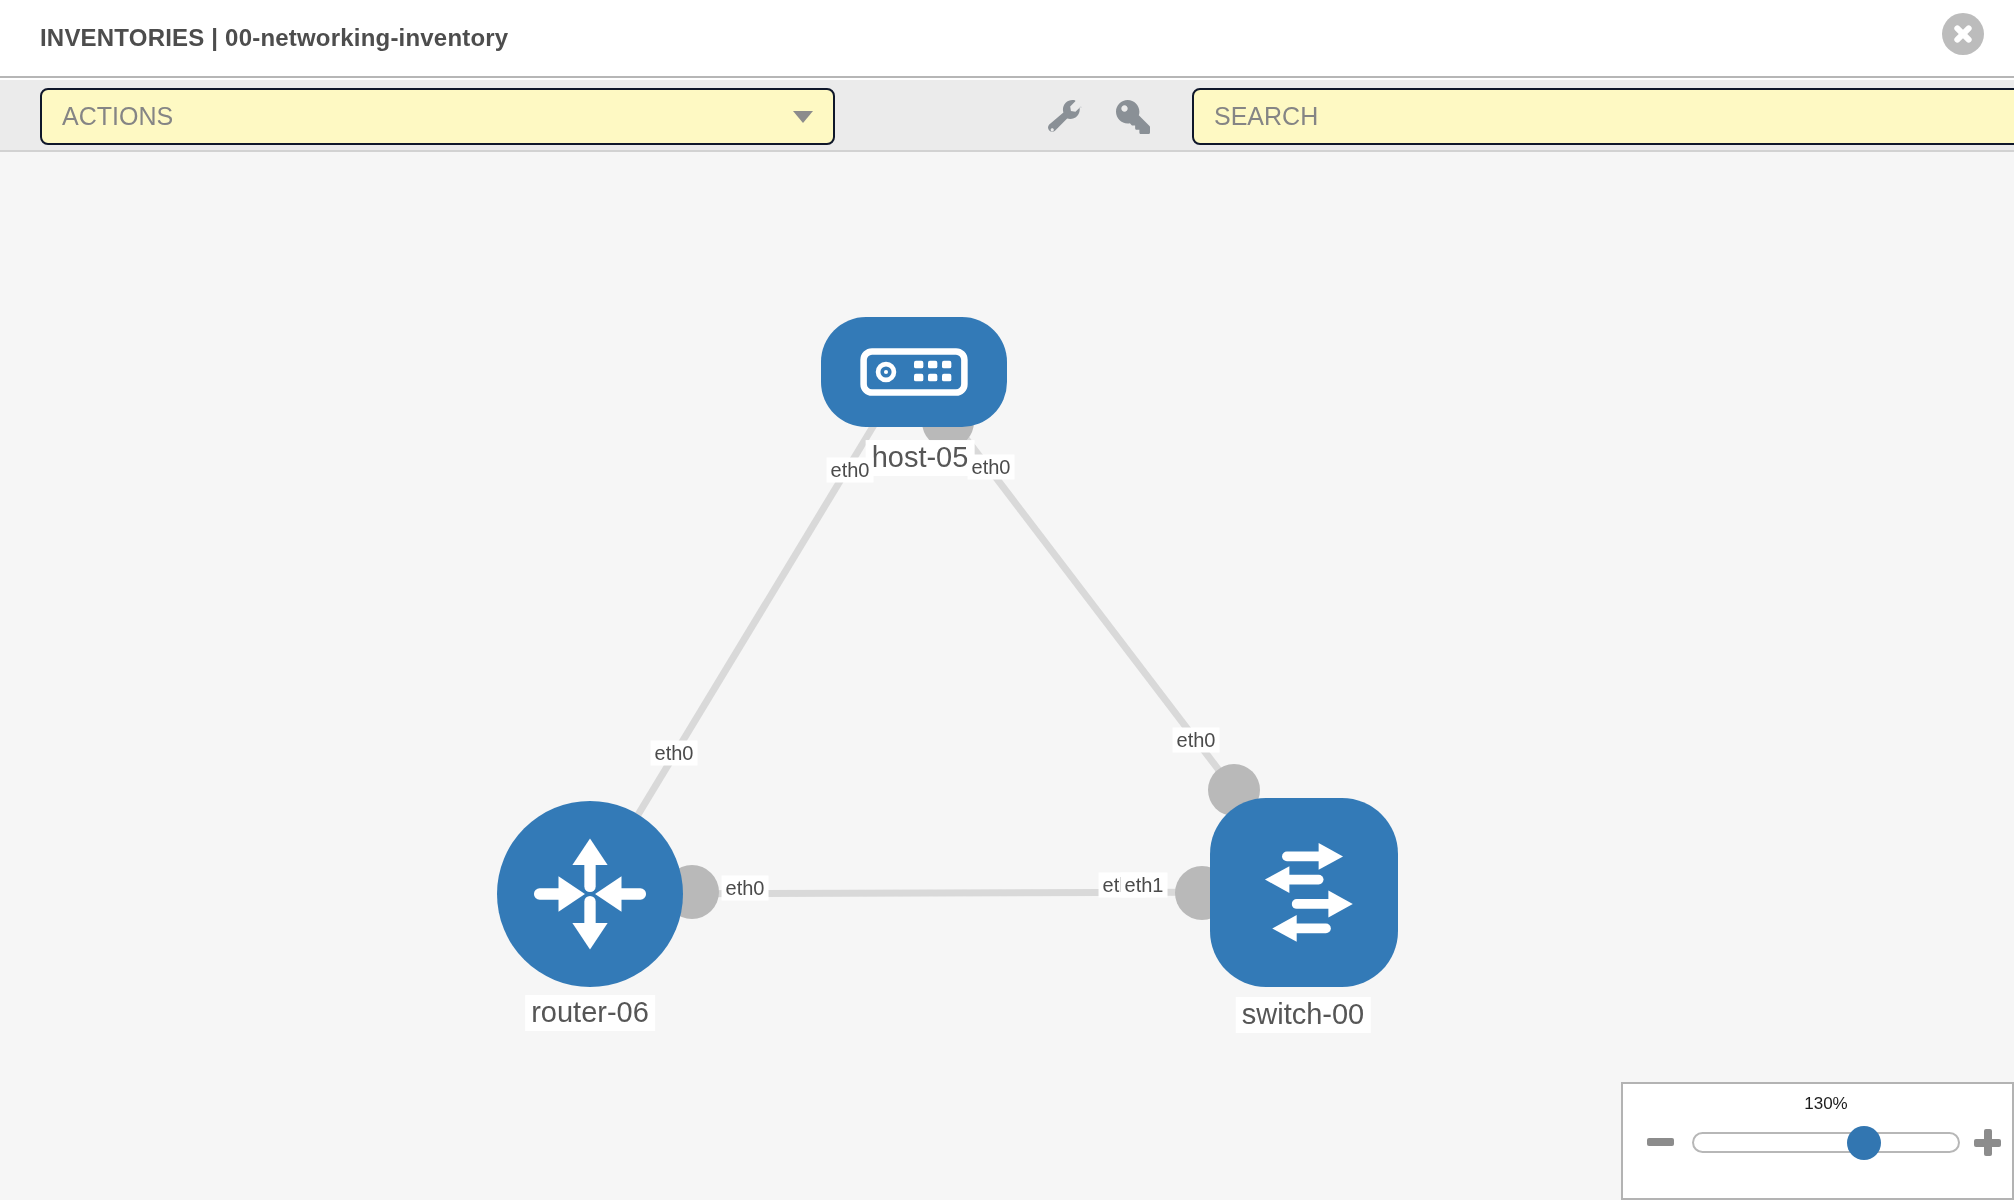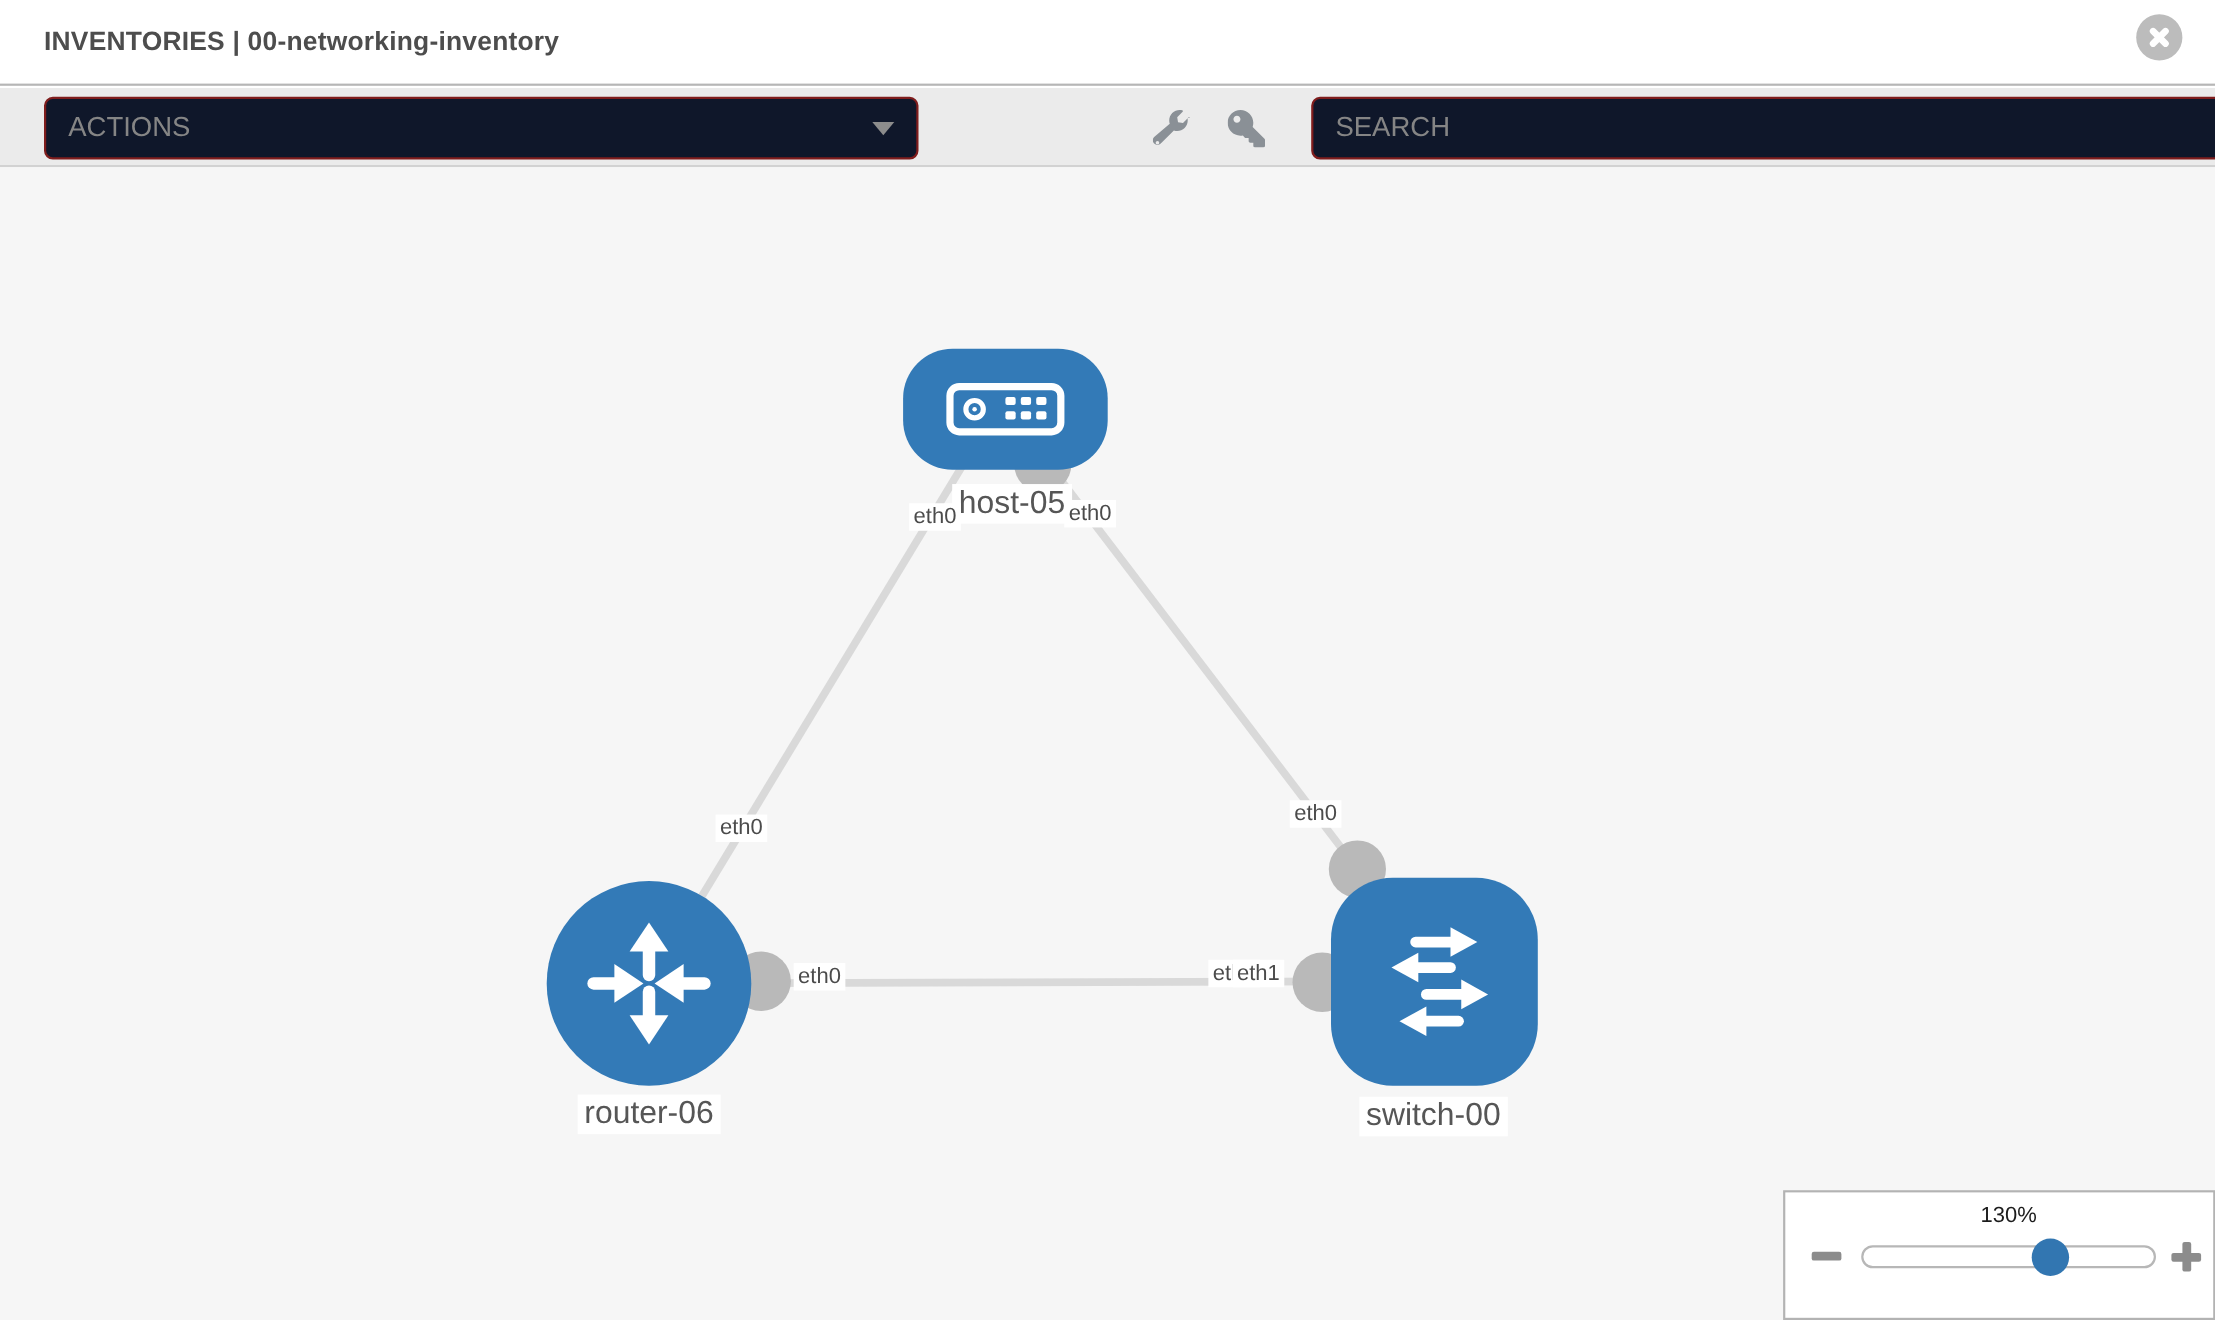--- a/index.html
+++ b/index.html
@@ -15,22 +15,22 @@
                 margin:0; font-size:24px; font-weight:bold; color:#4d4d4d; letter-spacing:0.2px; }
   .close-btn { position:absolute; right:30px; top:13px; width:42px; height:42px; cursor:pointer; }
   .x-circle { position:absolute; inset:0; border-radius:50%; background:#bcbcbc; }
   .x-circle i { position:absolute; left:50%; top:50%; width:22px; height:6px; background:#ffffff;
                 border-radius:3px; }
   .x-circle i.b1 { transform:translate(-50%,-50%) rotate(45deg); }
   .x-circle i.b2 { transform:translate(-50%,-50%) rotate(-45deg); }
   
   .toolbar { position:absolute; left:0; top:80px; width:2014px; height:72px; background:#ebebeb;
              border-bottom:2px solid #d2d2d2; }
-  .select-box { position:absolute; top:8px; height:57px; background:#0f172a;
-                border:2px solid #7f1d1d; border-radius:8px; display:flex; align-items:center;
+  .select-box { position:absolute; top:8px; height:57px; background:#fef9c3;
+                border:2px solid #0f172a; border-radius:8px; display:flex; align-items:center;
                 justify-content:space-between; padding:4px 20px; font-size:25px; color:#858585;
                 cursor:pointer; }
   .select-box.actions { left:40px;  width:795px; }
   .select-box.search  { left:1192px; width:884px; }
   .caret { width:0; height:0; border-left:10px solid transparent; border-right:10px solid transparent;
            border-top:12px solid #8c8c8c; }
   .tool-icon { position:absolute; top:18px; width:38px; height:38px; cursor:pointer;
                display:flex; align-items:center; justify-content:center; }
   .tool-icon.wrench { left:1046px; }
   .tool-icon.key    { left:1114px; }
@@ -41,21 +41,21 @@
   #topo-svg { position:absolute; left:0; top:0; }
   .node { position:absolute; display:flex; align-items:center; justify-content:center; cursor:pointer; }
   .node-label { position:absolute; transform:translate(-50%,-50%); background:#ffffff; color:#565656;
                 font-size:29px; line-height:1.1; padding:2px 6px; white-space:nowrap; }
   .eth-label  { position:absolute; transform:translate(-50%,-50%); background:#ffffff; color:#4b4b4b;
                 font-size:20px; line-height:1.15; padding:1px 4px; white-space:nowrap; }
   
   .zoom-panel { position:absolute; left:1621px; top:930px; width:393px; height:118px;
                 background:#ffffff; border:2px solid #b3b3b3; }
   .zoom-value { position:absolute; left:69px; top:10px; width:268px; text-align:center;
-                font-size:20px; color:#1c1c1c; }
+                font-size:17px; color:#1c1c1c; }
   .zoom-minus { position:absolute; left:24px; top:54px; width:27px; height:8px; background:#8c8c8c;
                 border-radius:2px; cursor:pointer; }
   .zoom-plus  { position:absolute; left:351px; top:45px; width:27px; height:27px; cursor:pointer; }
   .zoom-plus i { position:absolute; background:#8c8c8c; border-radius:2px; }
   .zoom-plus i.h { left:0; top:10px; width:27px; height:8px; }
   .zoom-plus i.v { left:10px; top:0; width:8px; height:27px; }
   .zoom-track { position:absolute; left:69px; top:48px; width:268px; height:21px; background:#ffffff;
                 border:2px solid #b7b7b7; border-radius:12px; cursor:pointer; }
   .zoom-thumb { position:absolute; top:50%; transform:translateY(-50%); width:34px; height:34px;
                 border-radius:50%; background:#3276b1; cursor:grab; }

